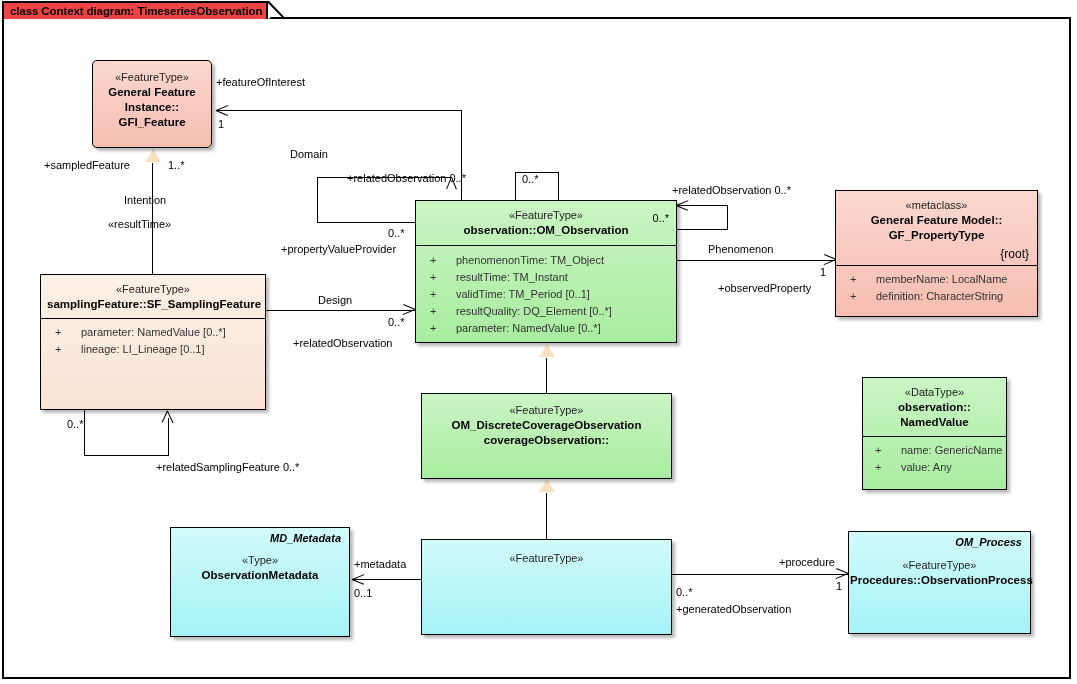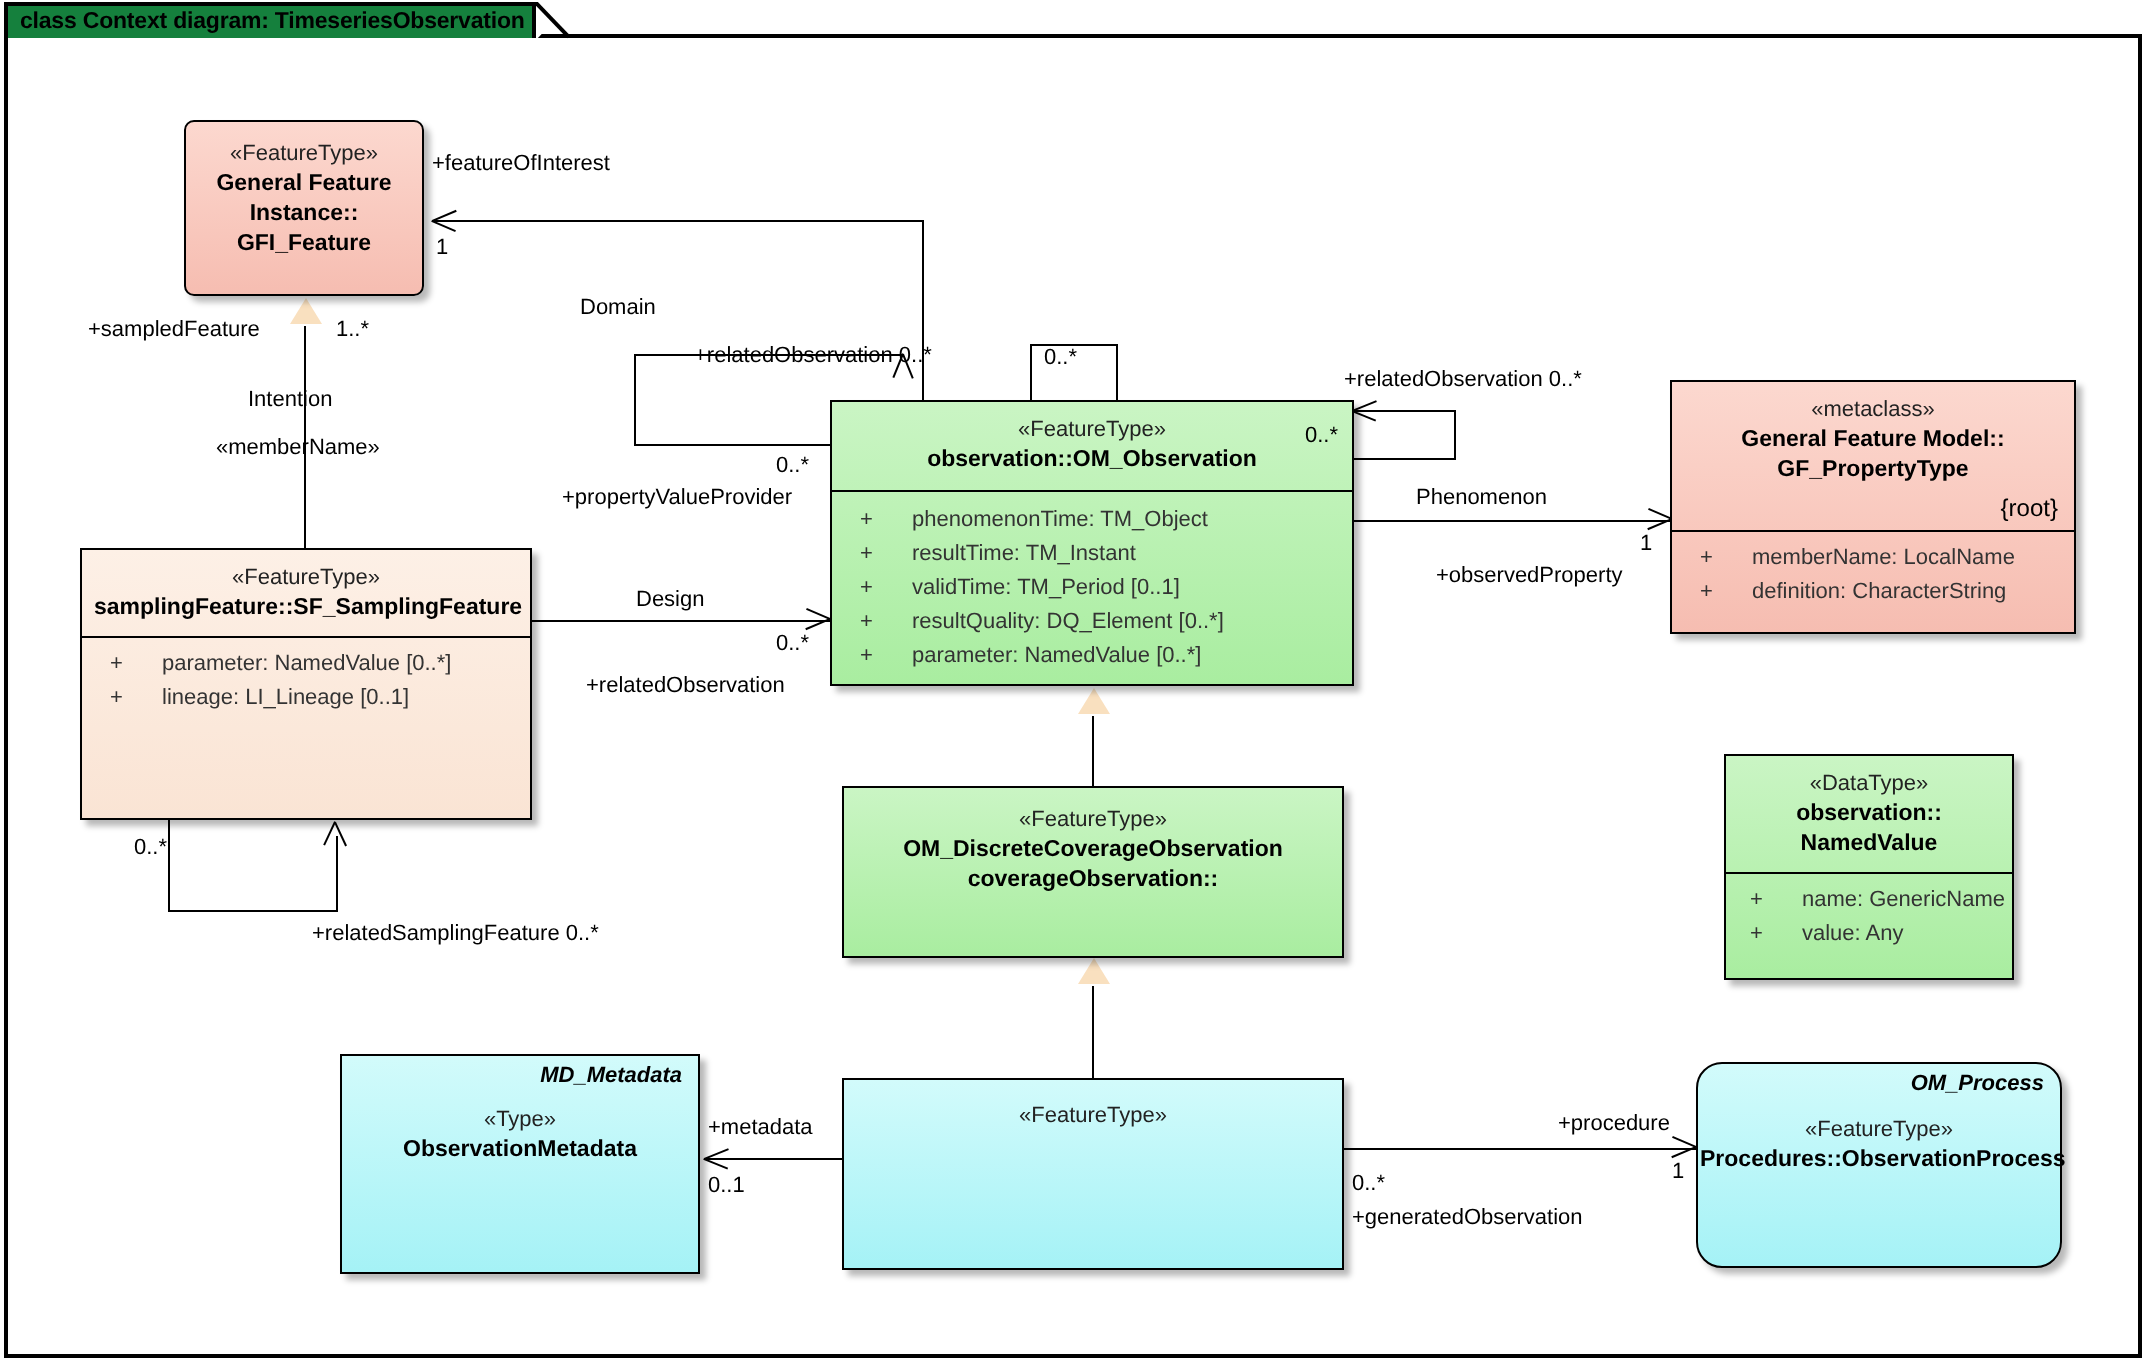--- a/index.html
+++ b/index.html
@@ -1,21 +1,21 @@
 <!DOCTYPE html>
 <html><head>
 <meta charset="utf-8">
 <style>
   html,body{margin:0;padding:0;background:#ffffff;}
   body{font-family:"Liberation Sans","DejaVu Sans",sans-serif;}
   #canvas{position:relative;width:1077px;height:684px;background:#fff;overflow:hidden;}
 
   
   .frame{position:absolute;left:2px;top:17px;width:1069px;height:662px;border:2px solid #000;box-sizing:border-box;background:#fff;}
-  .title-tab{position:absolute;left:2px;top:1px;height:18px;border:2px solid #000;border-bottom:none;background:#15803d;box-sizing:border-box;
+  .title-tab{position:absolute;left:2px;top:1px;height:18px;border:2px solid #000;border-bottom:none;background:#ef4444;box-sizing:border-box;
              display:flex;align-items:center;padding:0 8px 0 6px;z-index:5;}
   .title-tab .txt{font-size:11.5px;font-weight:bold;color:#000;white-space:nowrap;letter-spacing:-0.1px;}
   .tab-fold{position:absolute;top:1px;width:18px;height:19px;overflow:hidden;z-index:6;}
   .tab-fold:before{content:"";position:absolute;left:0;top:0;width:0;height:0;
       border-left:18px solid #fff;border-bottom:19px solid transparent;}
   .tab-fold:after{content:"";position:absolute;left:-1px;top:-2px;width:26px;height:2px;background:#000;
       transform:rotate(46deg);transform-origin:0 0;}
 
   
   .cls{position:absolute;box-sizing:border-box;border:1px solid #000;
@@ -243,36 +243,36 @@
       <div class="cname">ObservationMetadata</div>
     </div>
   </div>
 
   <div class="cls cyan" style="left:421px;top:539px;width:251px;height:96px;">
     <div class="hdr" style="padding-top:11px;">
       <div class="stereo">«FeatureType»</div>
     </div>
   </div>
 
-  <div class="cls cyan" style="left:848px;top:531px;width:183px;height:103px;border-radius:13px;">
+  <div class="cls cyan" style="left:848px;top:531px;width:183px;height:103px;">
     <div class="toplabel">OM_Process</div>
     <div class="hdr" style="padding-top:26px;padding-left:1px;padding-right:1px;">
       <div class="stereo">«FeatureType»</div>
       <div class="cname">Procedures::ObservationProcess</div>
     </div>
   </div>
 
   <span class="elab" style="left:216px;top:76px;">+featureOfInterest</span>
   <span class="elab" style="left:218px;top:118px;">1</span>
   <span class="elab" style="left:290px;top:148px;">Domain</span>
 
   <span class="elab" style="left:44px;top:159px;">+sampledFeature</span>
   <span class="elab" style="left:168px;top:159px;">1..*</span>
   <span class="elab" style="left:124px;top:194px;">Intention</span>
-  <span class="elab" style="left:108px;top:218px;">«memberName»</span>
+  <span class="elab" style="left:108px;top:218px;">«resultTime»</span>
 
   <span class="elab" style="left:347px;top:172px;">+relatedObservation 0..*</span>
   <span class="elab" style="left:522px;top:173px;">0..*</span>
   <span class="elab" style="left:672px;top:184px;">+relatedObservation 0..*</span>
 
   <span class="elab" style="left:388px;top:227px;">0..*</span>
   <span class="elab" style="left:281px;top:243px;">+propertyValueProvider</span>
 
   <span class="elab" style="left:318px;top:294px;">Design</span>
   <span class="elab" style="left:388px;top:316px;">0..*</span>

